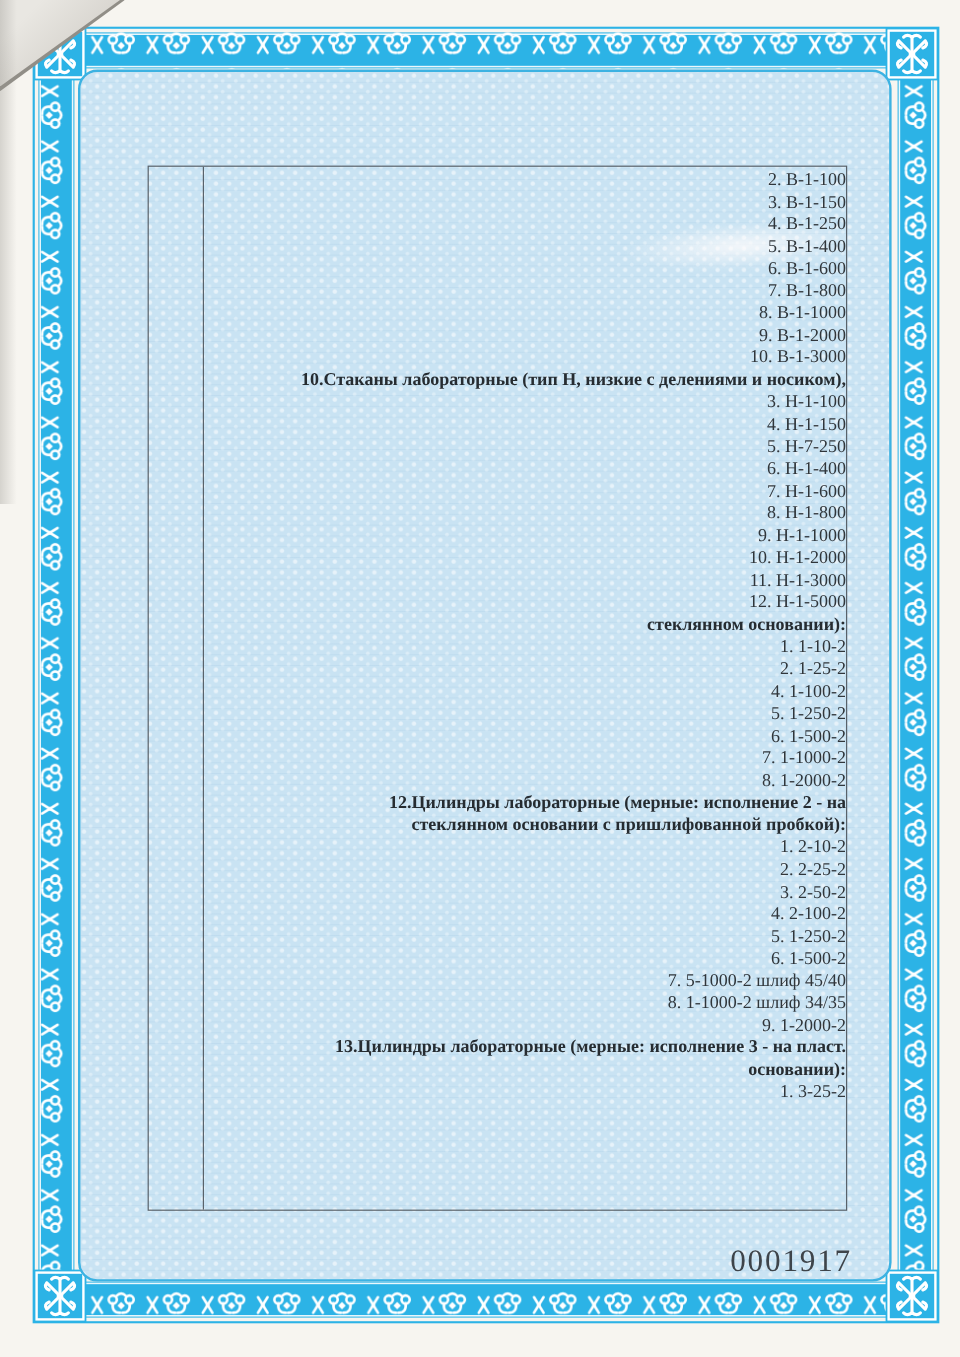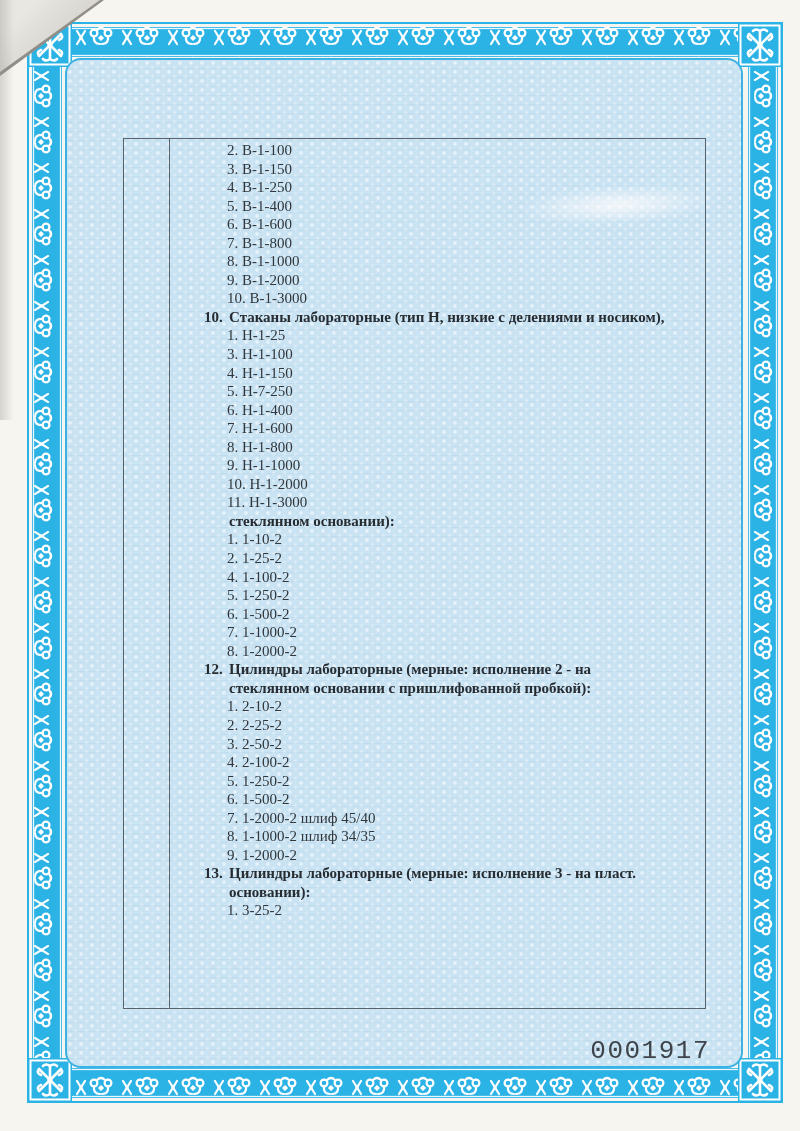--- a/index.html
+++ b/index.html
@@ -1,21 +1,21 @@
 <!DOCTYPE html>
 <html><head>
 <meta charset="utf-8">
 <style>
   html,body{margin:0;padding:0;}
   body{
     width:800px;height:1131px;position:relative;overflow:hidden;
     background:#f7f5f0;
     font-family:"Liberation Serif", serif;
   }
-  .page{position:absolute;inset:0;}
+  .page{position:absolute;inset:0;text-align:right;}
   
   .fold-edge{
     position:absolute;left:0;top:0;width:104px;height:76px;
     background:#90winner8d;background:#918e87;
     clip-path:polygon(0 0,100% 0,0 100%);
   }
   .fold{
     position:absolute;left:0;top:0;width:100px;height:72px;
     background:linear-gradient(135deg,#e9e7e2 20%,#d4d1cb 70%,#c2bfb9 100%);
     clip-path:polygon(0 0,100% 0,0 100%);
@@ -58,21 +58,21 @@
     font-size:15px;line-height:18.55px;color:#30363b;
     white-space:nowrap;
   }
   .row{padding-left:57px;}
   .row.head{padding-left:34px;font-weight:bold;color:#262c31;}
   .row.headcont{padding-left:59px;font-weight:bold;color:#262c31;}
   .row.head .num{display:inline-block;width:25px;}
   
   .serial{
     position:absolute;right:90px;top:1036px;
-    font-family:Liberation Mono, monospace;
+    font-family:Liberation Serif, serif;
     font-size:26px;letter-spacing:1.5px;color:#3e444a;
   }
 </style>
 </head>
 <body>
 
 <div class="page">
 
   <svg class="border-svg" width="756" height="1081" viewBox="0 0 756 1081" xmlns="http://www.w3.org/2000/svg" xmlns:xlink="http://www.w3.org/1999/xlink">
     <defs>
@@ -146,47 +146,47 @@
         <div class="row item"><span>2. В-1-100</span></div>
         <div class="row item"><span>3. В-1-150</span></div>
         <div class="row item"><span>4. В-1-250</span></div>
         <div class="row item"><span>5. В-1-400</span></div>
         <div class="row item"><span>6. В-1-600</span></div>
         <div class="row item"><span>7. В-1-800</span></div>
         <div class="row item"><span>8. В-1-1000</span></div>
         <div class="row item"><span>9. В-1-2000</span></div>
         <div class="row item"><span>10. В-1-3000</span></div>
         <div class="row head"><span class="num">10.</span><span>Стаканы лабораторные (тип Н, низкие с делениями и носиком),</span></div>
-        <div class="row item"><span>1. Н-1-25</span></div>
         <div class="row item"><span>3. Н-1-100</span></div>
         <div class="row item"><span>4. Н-1-150</span></div>
         <div class="row item"><span>5. Н-7-250</span></div>
         <div class="row item"><span>6. Н-1-400</span></div>
         <div class="row item"><span>7. Н-1-600</span></div>
         <div class="row item"><span>8. Н-1-800</span></div>
         <div class="row item"><span>9. Н-1-1000</span></div>
         <div class="row item"><span>10. Н-1-2000</span></div>
         <div class="row item"><span>11. Н-1-3000</span></div>
+        <div class="row item"><span>12. Н-1-5000</span></div>
         <div class="row headcont"><span>стеклянном основании):</span></div>
         <div class="row item"><span>1. 1-10-2</span></div>
         <div class="row item"><span>2. 1-25-2</span></div>
         <div class="row item"><span>4. 1-100-2</span></div>
         <div class="row item"><span>5. 1-250-2</span></div>
         <div class="row item"><span>6. 1-500-2</span></div>
         <div class="row item"><span>7. 1-1000-2</span></div>
         <div class="row item"><span>8. 1-2000-2</span></div>
         <div class="row head"><span class="num">12.</span><span>Цилиндры лабораторные (мерные: исполнение 2 - на</span></div>
         <div class="row headcont"><span>стеклянном основании с пришлифованной пробкой):</span></div>
         <div class="row item"><span>1. 2-10-2</span></div>
         <div class="row item"><span>2. 2-25-2</span></div>
         <div class="row item"><span>3. 2-50-2</span></div>
         <div class="row item"><span>4. 2-100-2</span></div>
         <div class="row item"><span>5. 1-250-2</span></div>
         <div class="row item"><span>6. 1-500-2</span></div>
-        <div class="row item"><span>7. 1-2000-2 шлиф 45/40</span></div>
+        <div class="row item"><span>7. 5-1000-2 шлиф 45/40</span></div>
         <div class="row item"><span>8. 1-1000-2 шлиф 34/35</span></div>
         <div class="row item"><span>9. 1-2000-2</span></div>
         <div class="row head"><span class="num">13.</span><span>Цилиндры лабораторные (мерные: исполнение 3 - на пласт.</span></div>
         <div class="row headcont"><span>основании):</span></div>
         <div class="row item"><span>1. 3-25-2</span></div>
       </div>
   </div>
 
   <div class="serial">0001917</div>
 

